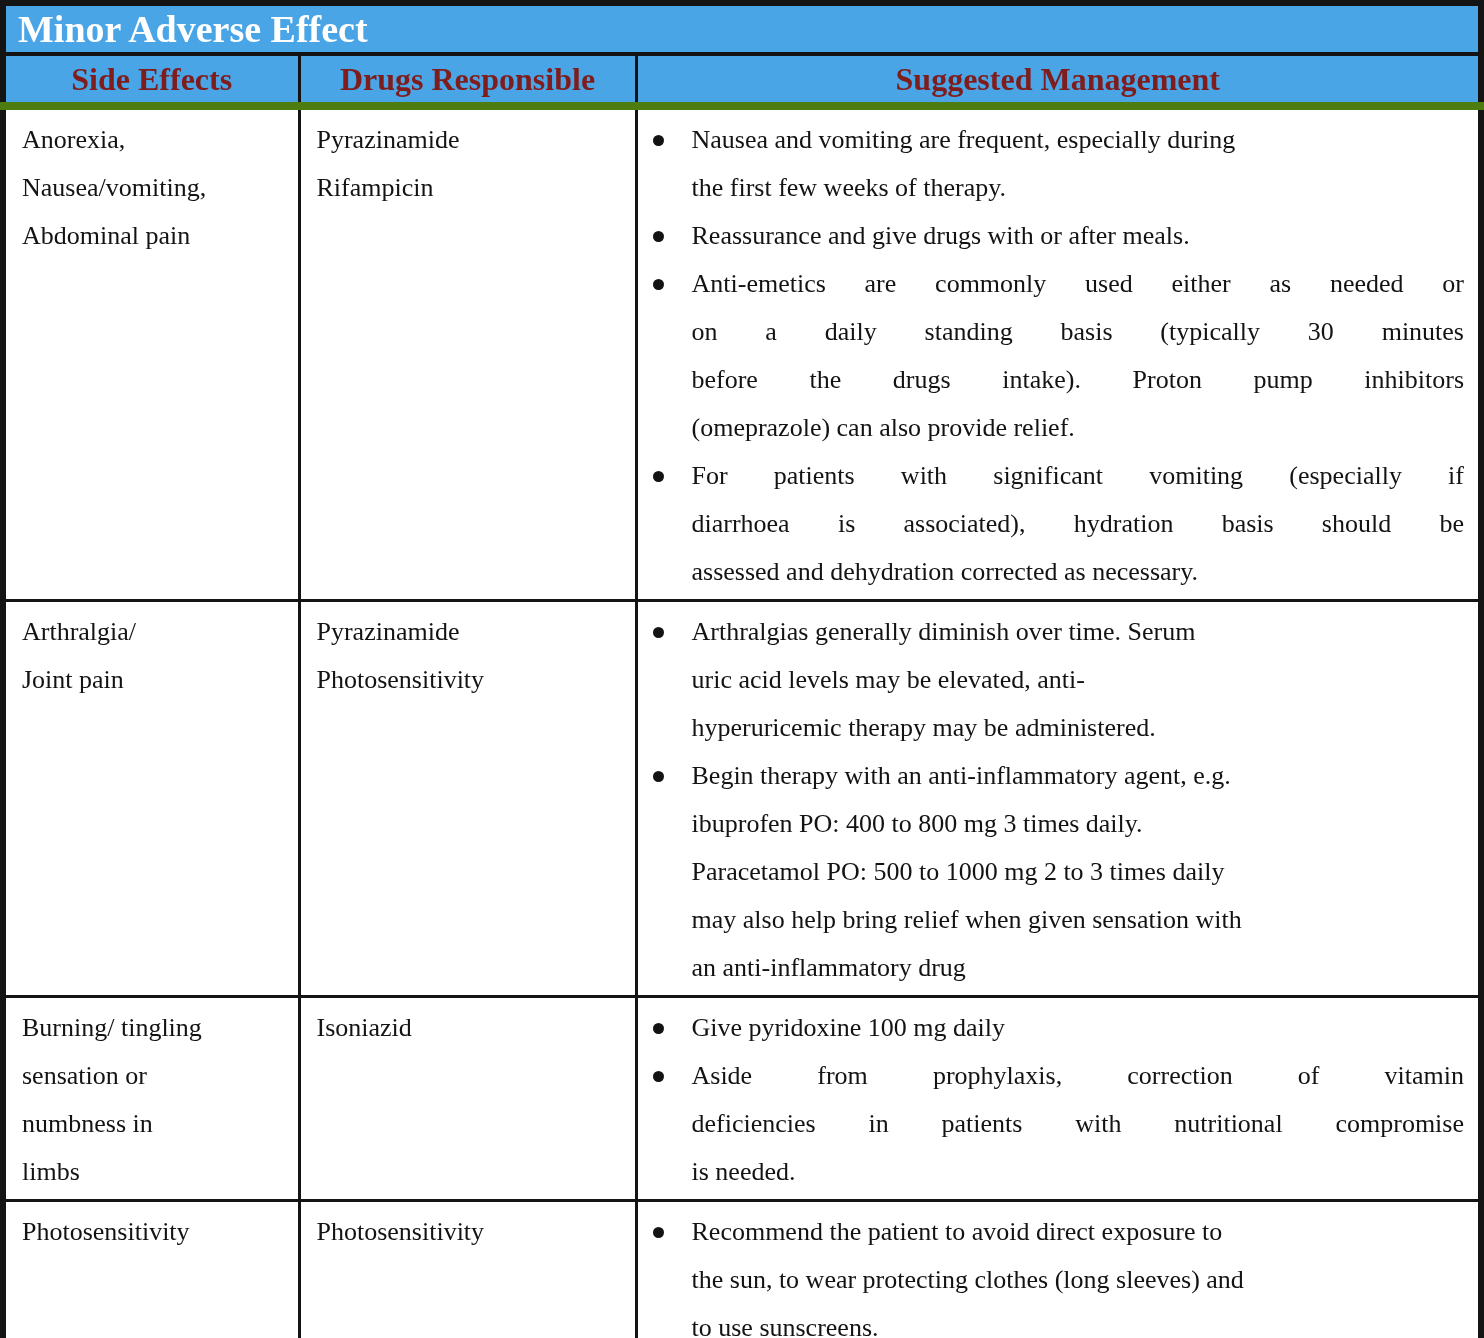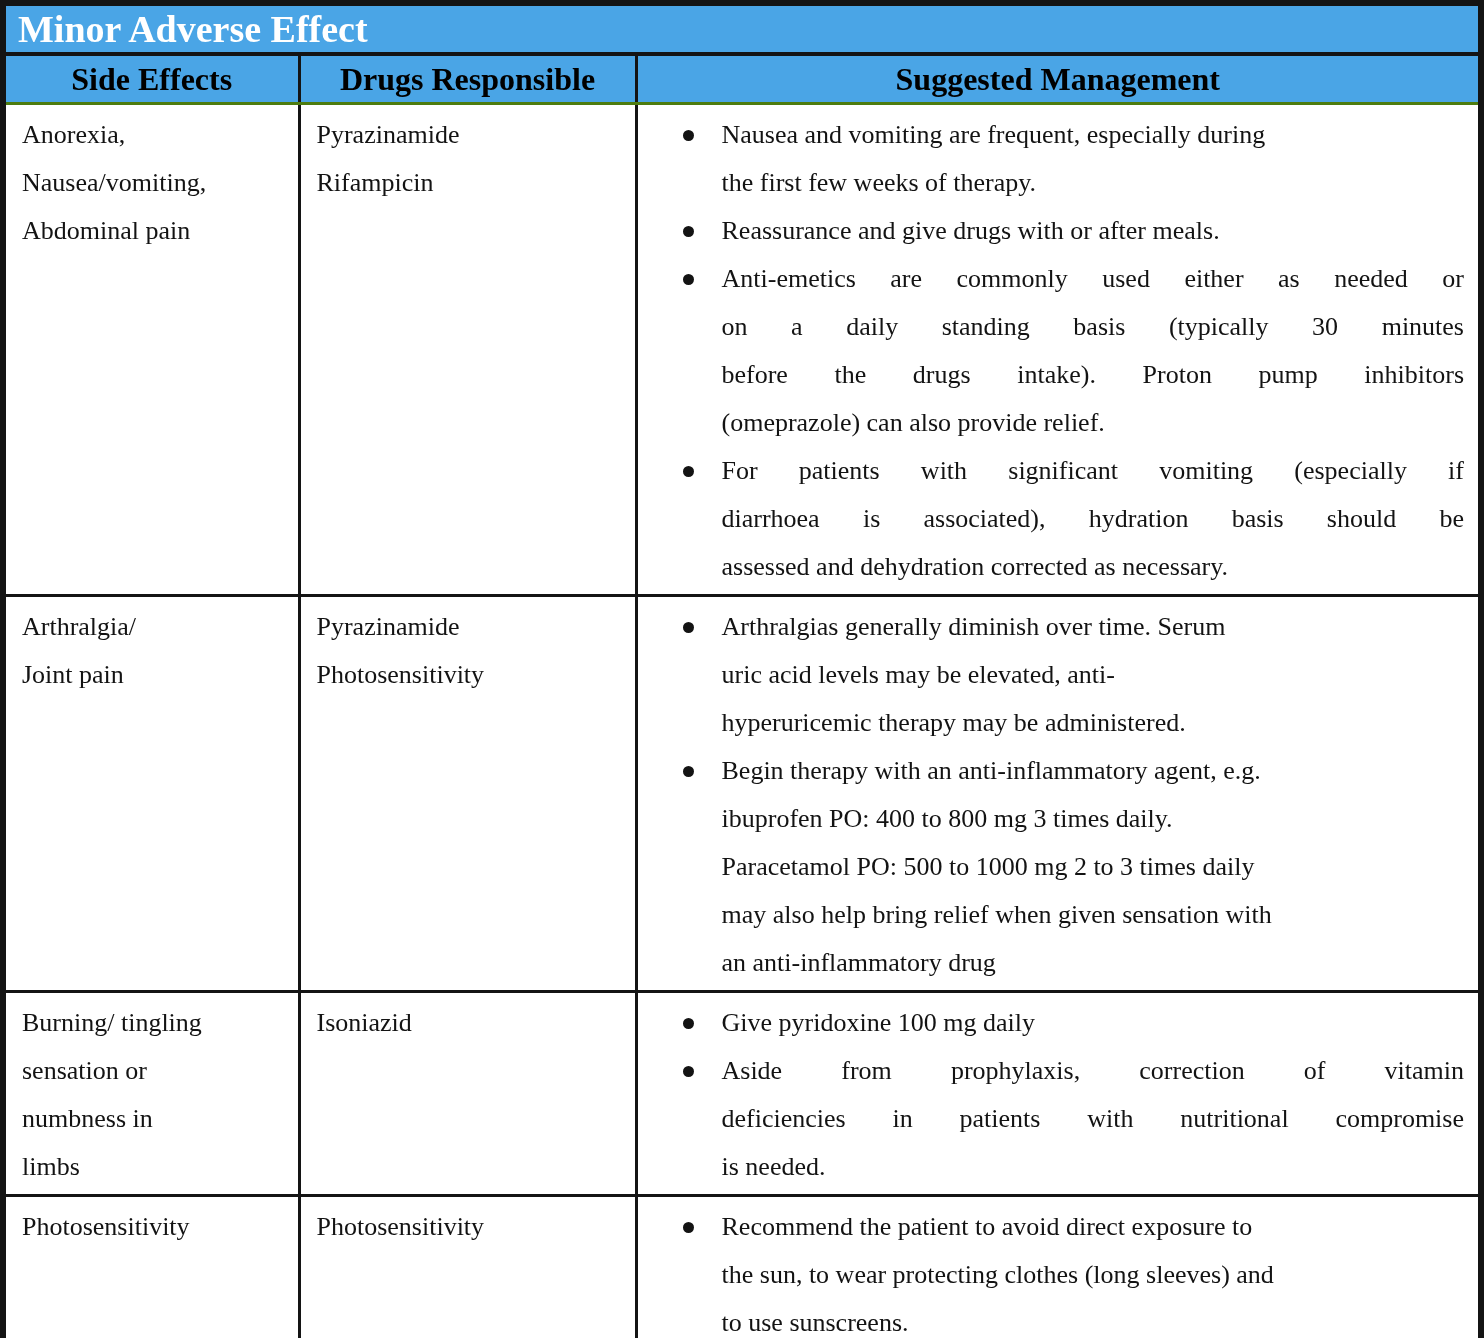--- a/index.html
+++ b/index.html
@@ -30,45 +30,44 @@
     color: #ffffff;
     font-size: 38px;
     font-weight: bold;
     text-align: left;
     line-height: 44px;
     padding: 1px 12px 1px 12px;
     border-bottom: 4px solid #141414;
   }
   .col-header {
     background: #4AA5E6;
-    color: #000000;
+    color: #7f1d1d;
     font-size: 32px;
     font-weight: bold;
     text-align: center;
     line-height: 44px;
     padding: 1px 6px;
-    border-bottom: 3px solid #4d7c0f;
+    border-bottom: 8px solid #4d7c0f;
   }
   td.cell {
     vertical-align: top;
     font-size: 26px;
     line-height: 48px;
     padding: 6px 12px 3px 16px;
     background: #ffffff;
   }
   td.cell.management {
     padding: 6px 14px 3px 0;
   }
   .text-line {
     text-align: left;
   }
   .bullet-item {
     display: flex;
     align-items: flex-start;
-    margin-left: 30px;
   }
   .bullet-marker {
     flex: 0 0 54px;
     position: relative;
     height: 48px;
   }
   .bullet-marker::before {
     content: "";
     position: absolute;
     left: 15px;

